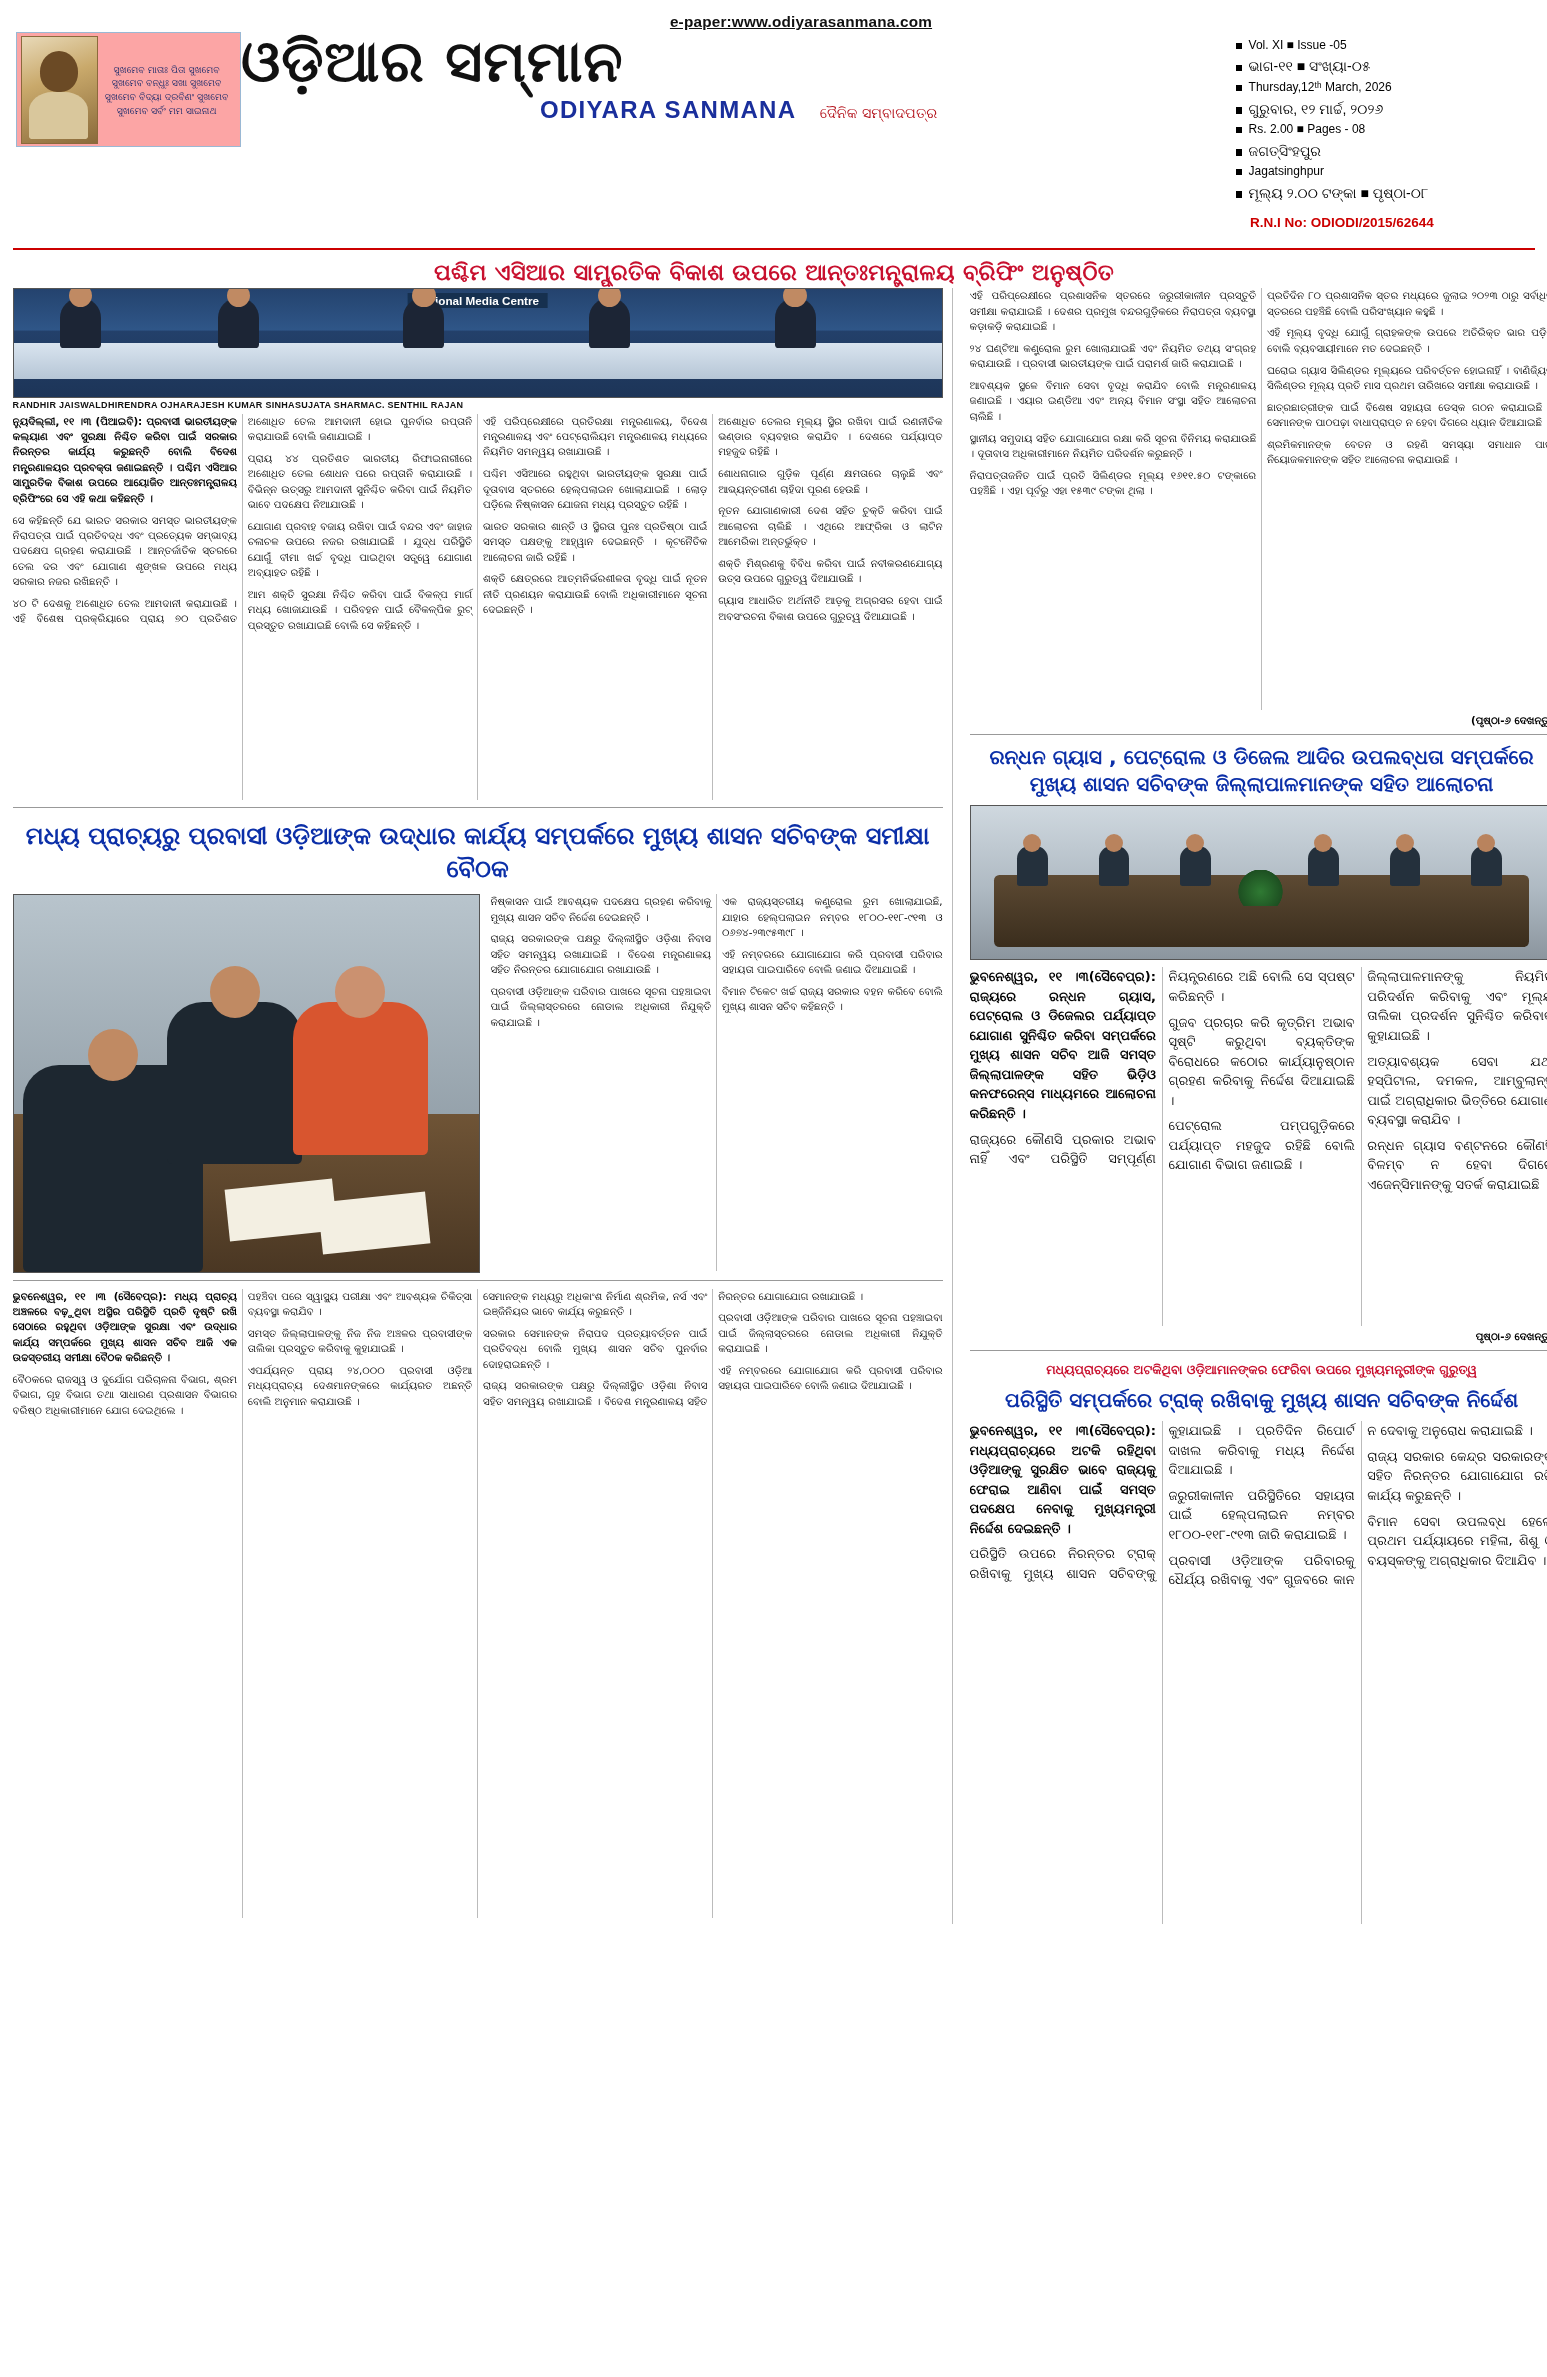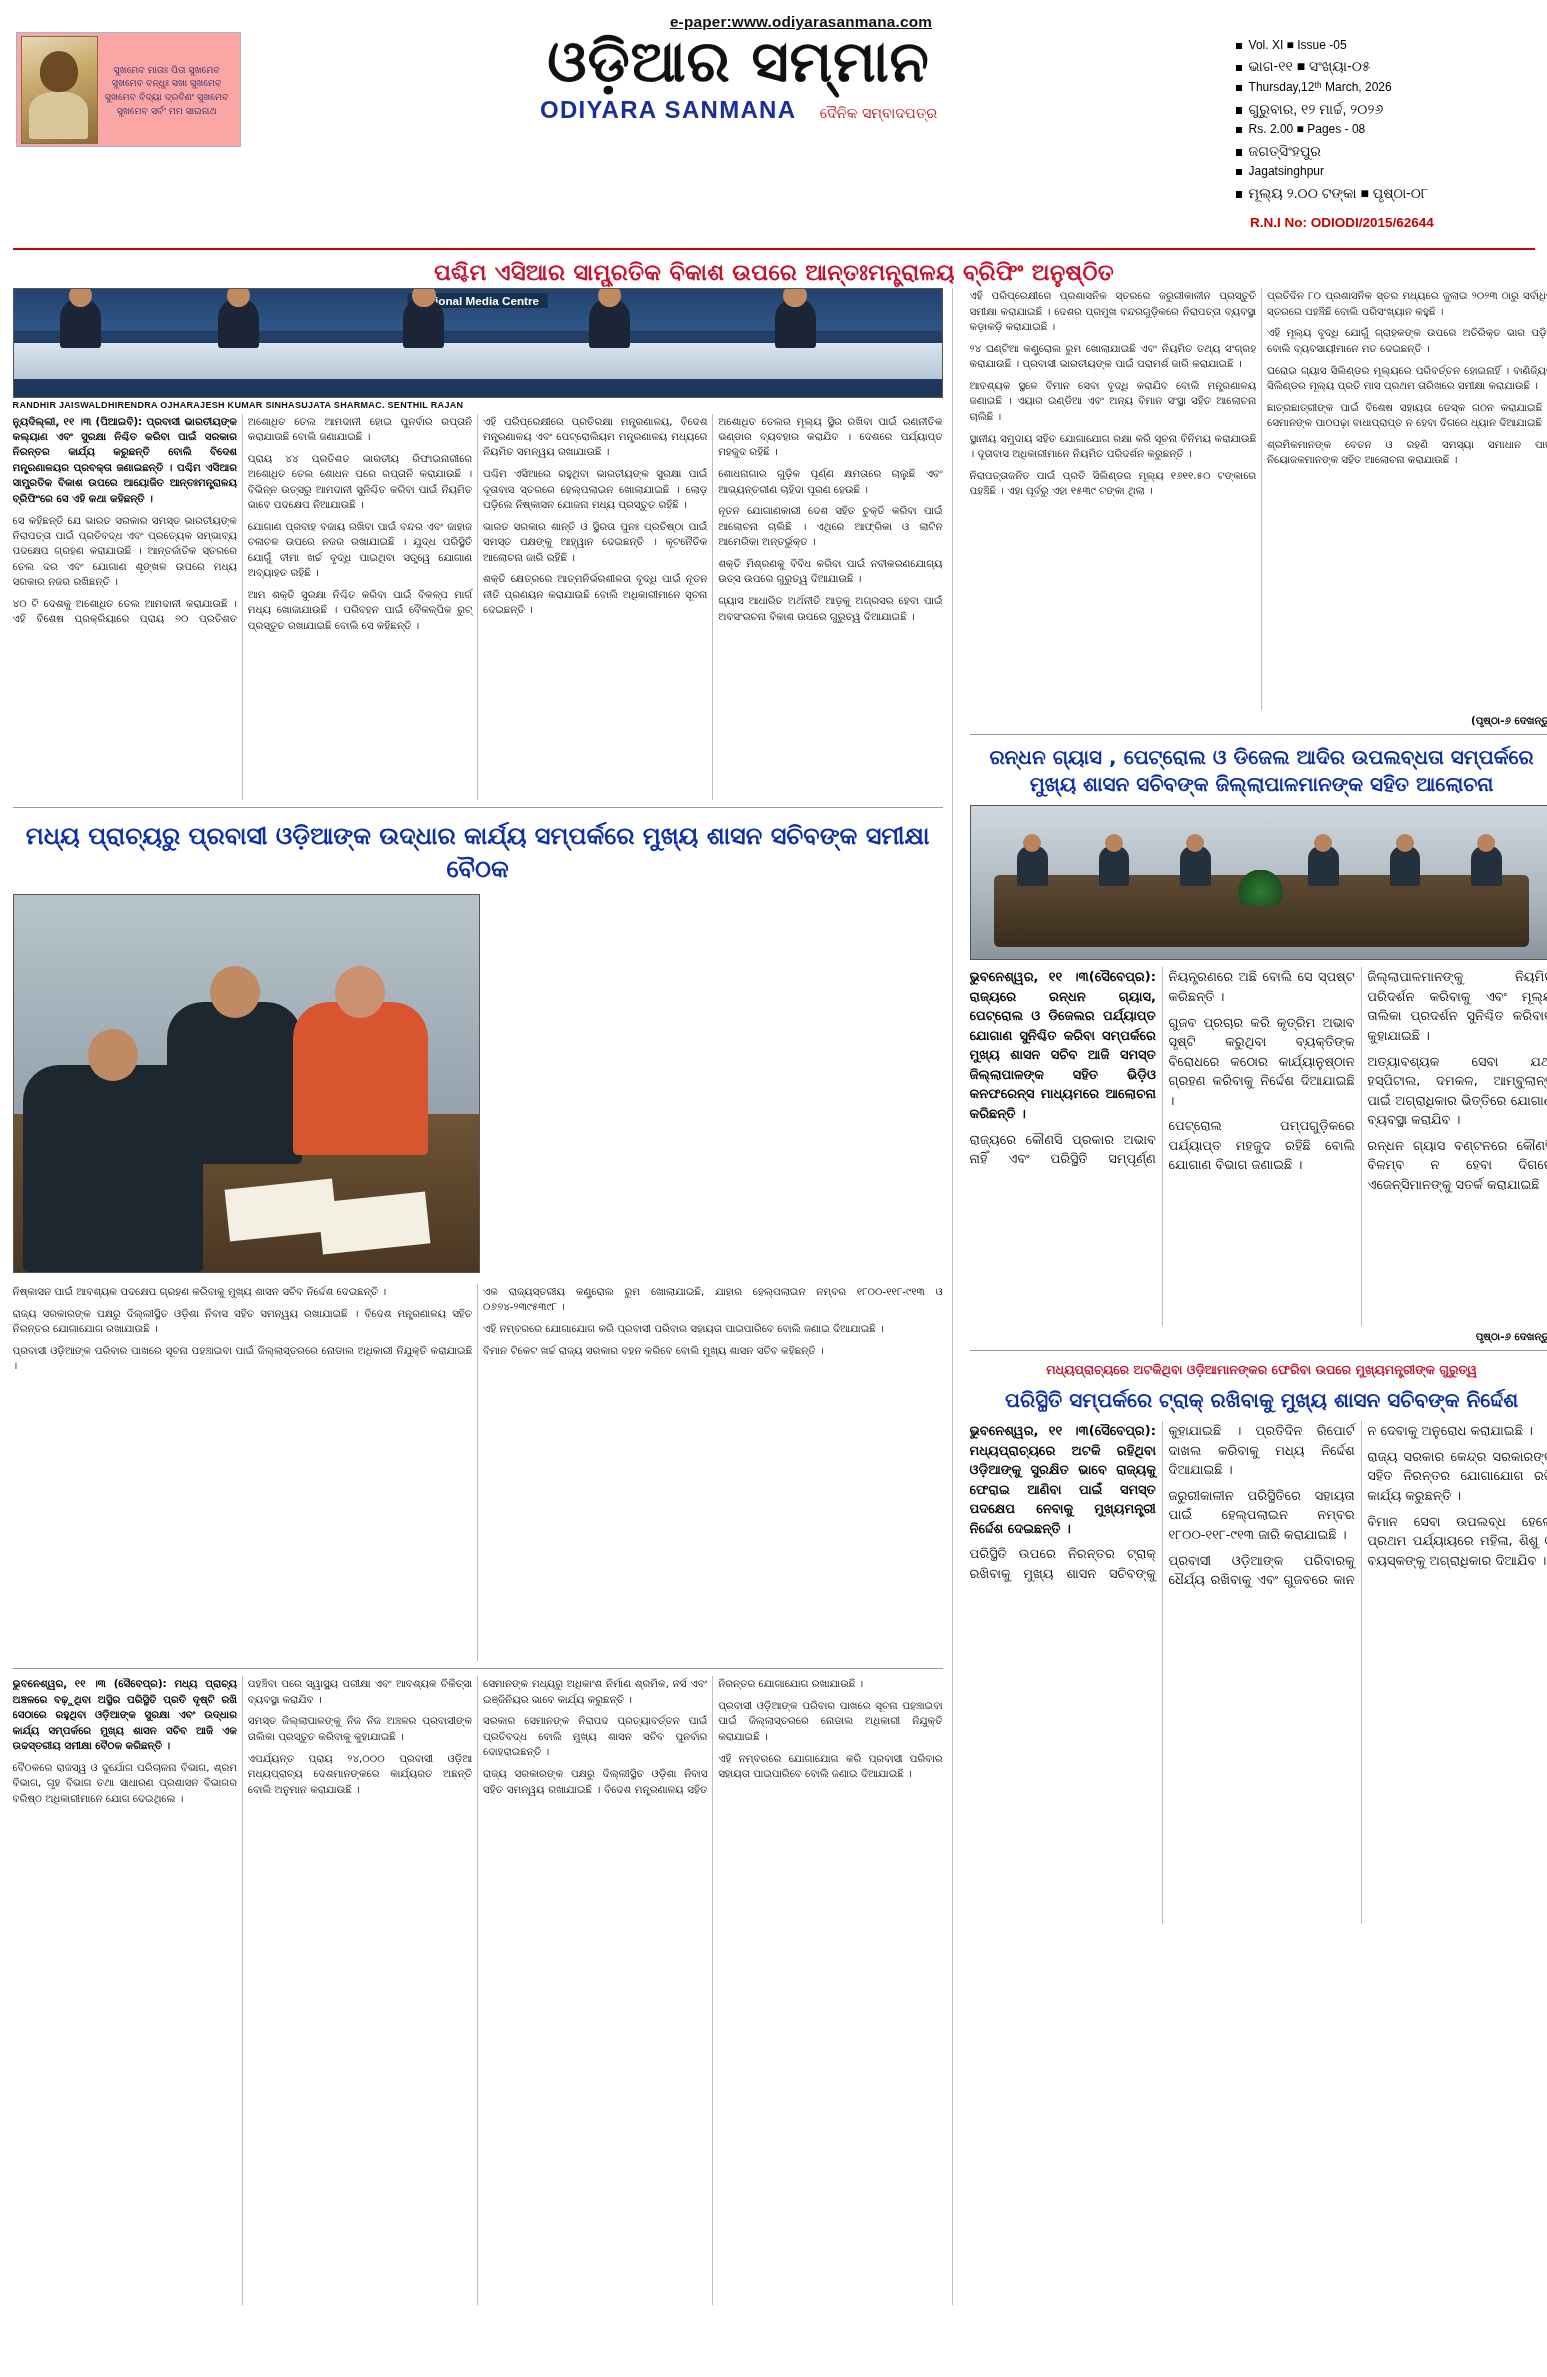--- a/index.html
+++ b/index.html
@@ -90,21 +90,20 @@
   .sai-text {
     font-size: 9.4px;
     line-height: 1.45;
     color: #1b2a6b;
     padding-left: 7.2px;
     font-family: "DejaVu Sans", sans-serif;
     text-align: center;
   }
   .title-block {
     flex: 1 1 auto;
-    text-align: center;
     margin-top: -3.6px;
   }
   .paper-title {
     font-size: 57px;
     font-weight: bold;
     color: #111;
     font-family: "DejaVu Sans", sans-serif;
     line-height: 1.15;
     letter-spacing: 0.9px;
   }
@@ -443,21 +442,21 @@
         <p class="body">ଶୋଧନାଗାର ଗୁଡ଼ିକ ପୂର୍ଣ୍ଣ କ୍ଷମତାରେ ଚାଲୁଛି ଏବଂ ଆଭ୍ୟନ୍ତରୀଣ ଚାହିଦା ପୂରଣ ହେଉଛି ।</p>
         <p class="body">ନୂତନ ଯୋଗାଣକାରୀ ଦେଶ ସହିତ ଚୁକ୍ତି କରିବା ପାଇଁ ଆଲୋଚନା ଚାଲିଛି । ଏଥିରେ ଆଫ୍ରିକା ଓ ଲାଟିନ ଆମେରିକା ଅନ୍ତର୍ଭୁକ୍ତ ।</p>
         <p class="body">ଶକ୍ତି ମିଶ୍ରଣକୁ ବିବିଧ କରିବା ପାଇଁ ନବୀକରଣଯୋଗ୍ୟ ଉତ୍ସ ଉପରେ ଗୁରୁତ୍ୱ ଦିଆଯାଉଛି ।</p>
         <p class="body">ଗ୍ୟାସ ଆଧାରିତ ଅର୍ଥନୀତି ଆଡ଼କୁ ଅଗ୍ରସର ହେବା ପାଇଁ ଅବସଂରଚନା ବିକାଶ ଉପରେ ଗୁରୁତ୍ୱ ଦିଆଯାଇଛି ।</p>
       </div>
 
       <div class="hr-thin"></div>
 
       <div class="sec-headline">ମଧ୍ୟ ପ୍ରାଚ୍ୟରୁ ପ୍ରବାସୀ ଓଡ଼ିଆଙ୍କ ଉଦ୍ଧାର କାର୍ଯ୍ୟ ସମ୍ପର୍କରେ ମୁଖ୍ୟ ଶାସନ ସଚିବଙ୍କ ସମୀକ୍ଷା ବୈଠକ</div>
 
-      <div style="display:flex; gap:10.8px;flex-direction:column;">
+      <div style="display:flex; gap:10.8px;">
         <div style="width:467px; flex:0 0 auto;">
           <div class="photo interview-photo">
             <div class="int-inner">
               <div class="int-table"></div>
               <div class="int-person" style="left:2%; bottom:0; width:180px; height:207px;"></div>
               <div class="int-person" style="left:33%; bottom:108px; width:135px; height:162px;"></div>
               <div class="int-person lady" style="left:60%; bottom:117px; width:135px; height:153px;"></div>
               <div class="int-paper" style="left:46%; bottom:36px;"></div>
               <div class="int-paper" style="left:66%; bottom:23.4px;"></div>
             </div>

